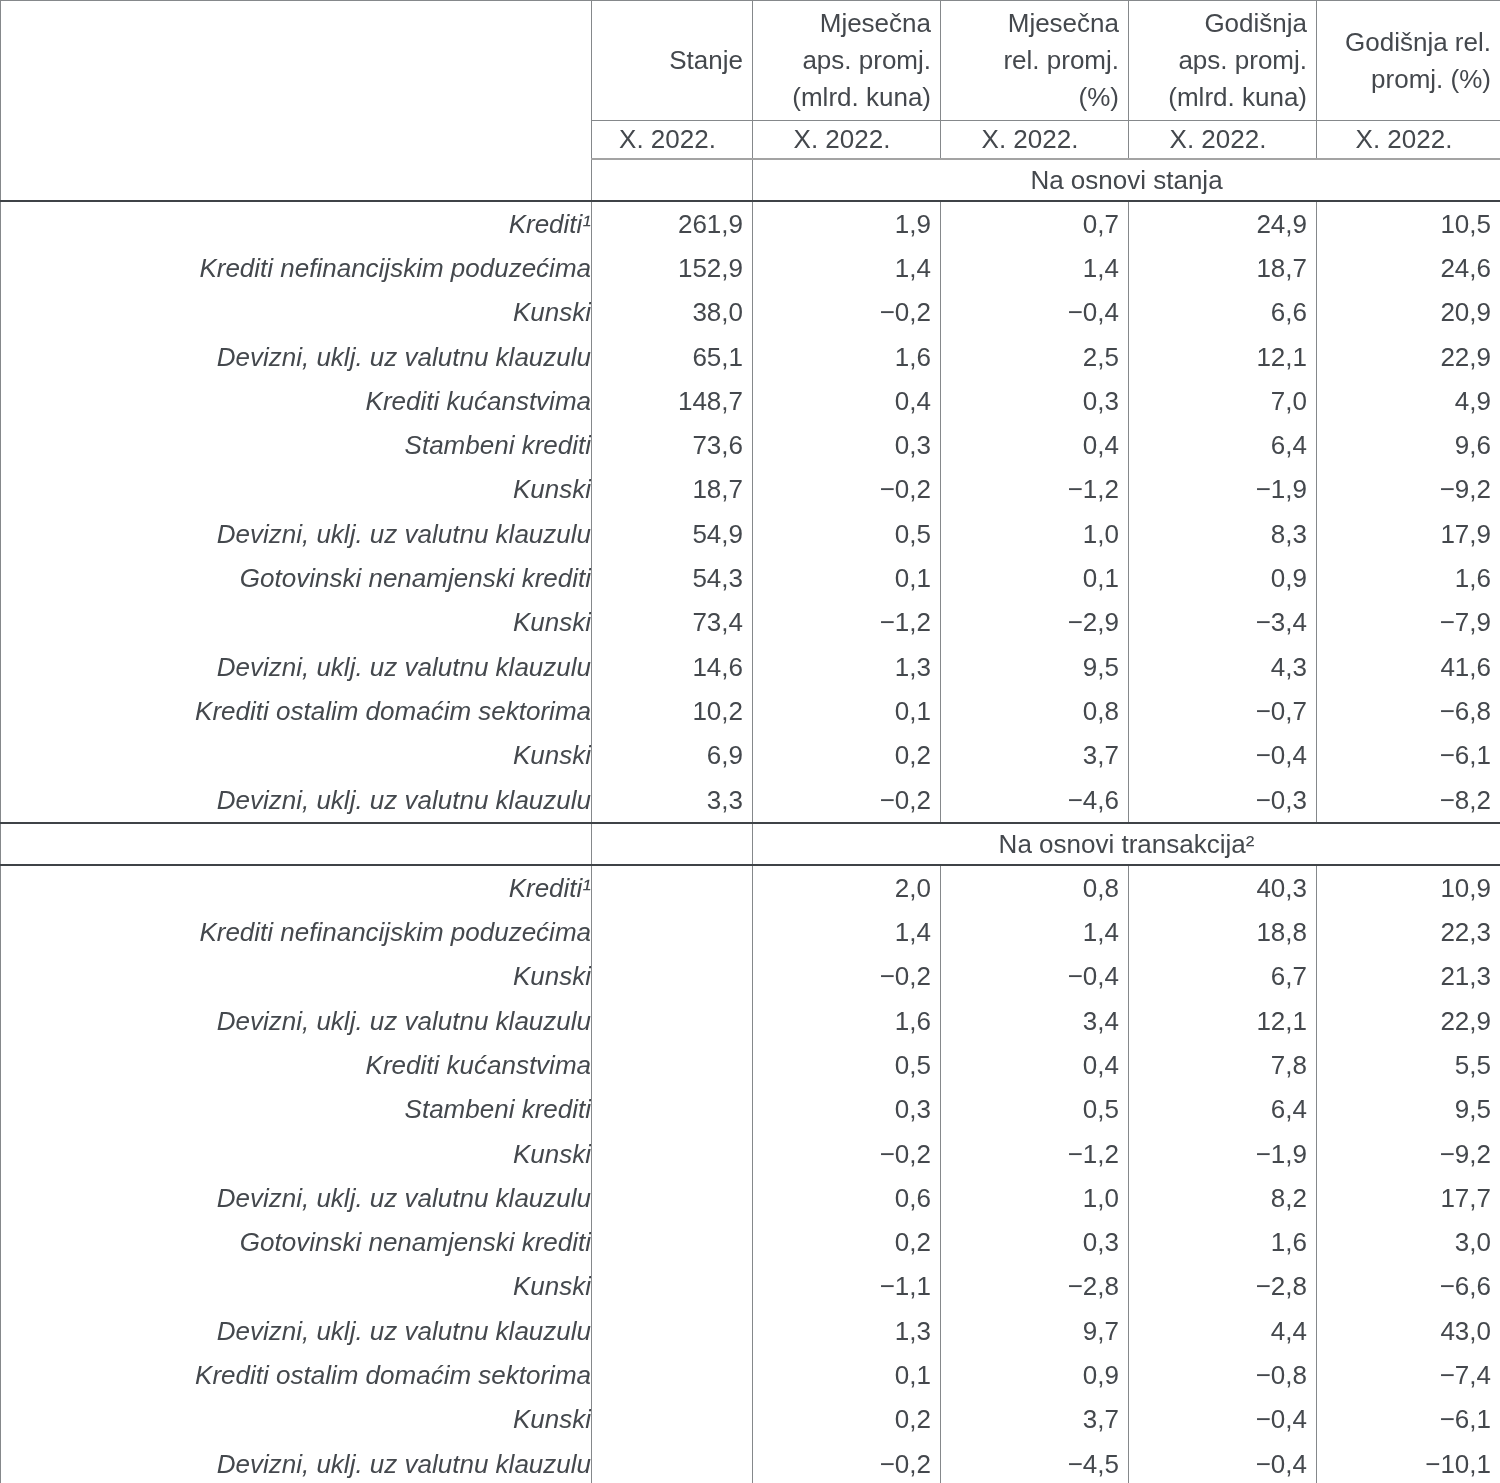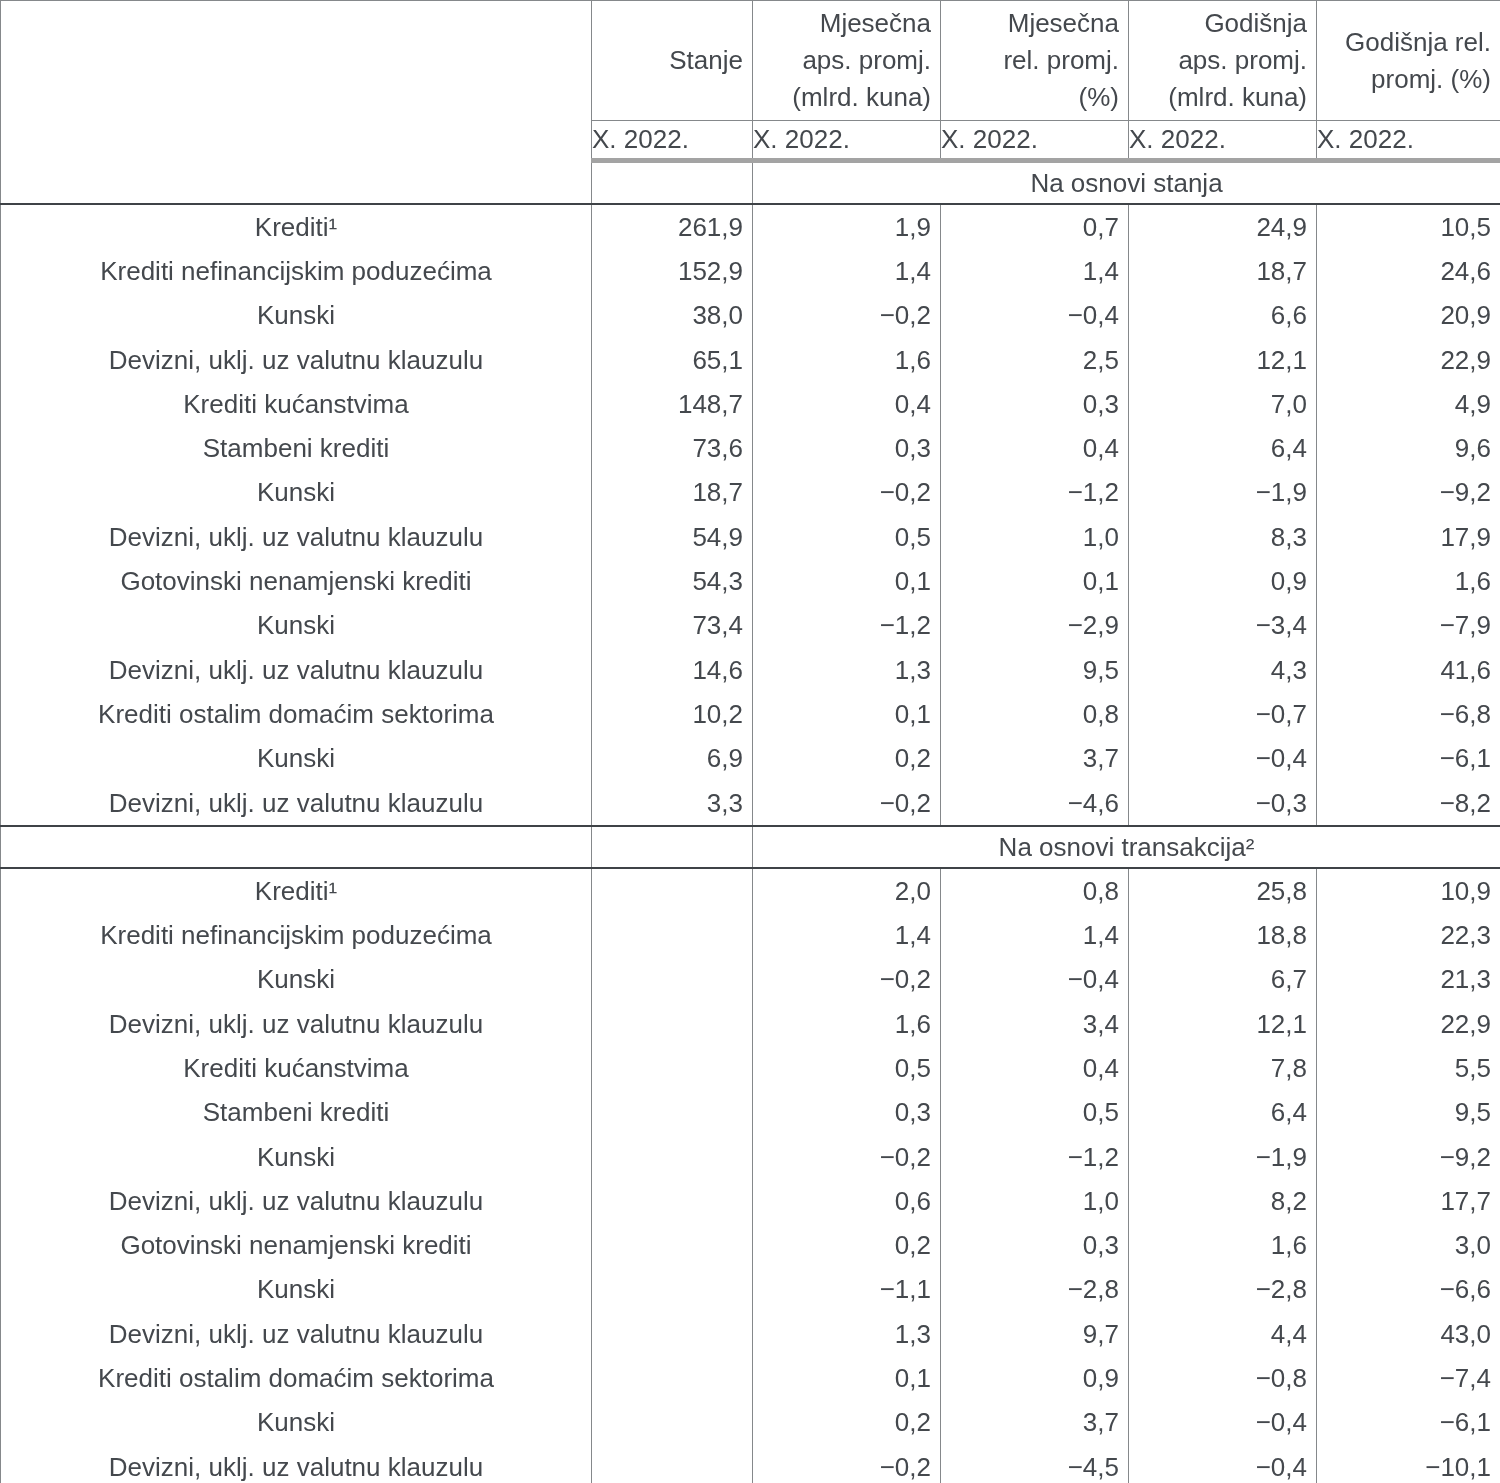--- a/index.html
+++ b/index.html
@@ -41,40 +41,40 @@
     padding-right: 9px;
     white-space: pre-line;
     line-height: 1.42;
     border-bottom: 1px solid #85888b;
   }
   thead th.corner-cell {
     border-bottom: none;
   }
   thead th.period-cell {
     height: 37px;
-    text-align: left;
+    text-align: center;
     padding-right: 9px;
-    border-bottom: 5px solid #a3a3a3;
+    border-bottom: 2px solid #a3a3a3;
   }
   
   tr.band-row td {
     height: 40px;
     border-bottom: 2px solid #3f4347;
   }
   tr.band-row td.band-label {
     text-align: center;
   }
   tr.band-row.band-strong-top td {
     border-top: 2px solid #3f4347;
   }
   
   tr.data-row td {
     height: 44.3px;
   }
-  td.row-label { text-align: center; }
+  td.row-label { text-align: right; font-style: italic; }
   td.num { text-align: right; padding-right: 9px; }
   .indent-0 { padding-left: 10px; }
   .indent-1 { padding-left: 42px; }
   .indent-2 { padding-left: 72px; margin-left: 17px; }
   .indent-3 { padding-left: 101px; }
 </style>
 </head>
 <body>
 
 <table class="stat-table">
@@ -232,21 +232,21 @@
       <tr class="band-row band-strong-top">
         <td></td>
         <td></td>
         <td class="band-label" colspan="4">Na osnovi transakcija²</td>
       </tr>
       <tr class="data-row">
         <td class="row-label indent-0">Krediti¹</td>
         <td class="num"></td>
         <td class="num">2,0</td>
         <td class="num">0,8</td>
-        <td class="num">25,8</td>
+        <td class="num">40,3</td>
         <td class="num">10,9</td>
       </tr>
       <tr class="data-row">
         <td class="row-label indent-1">Krediti nefinancijskim poduzećima</td>
         <td class="num"></td>
         <td class="num">1,4</td>
         <td class="num">1,4</td>
         <td class="num">18,8</td>
         <td class="num">22,3</td>
       </tr>

